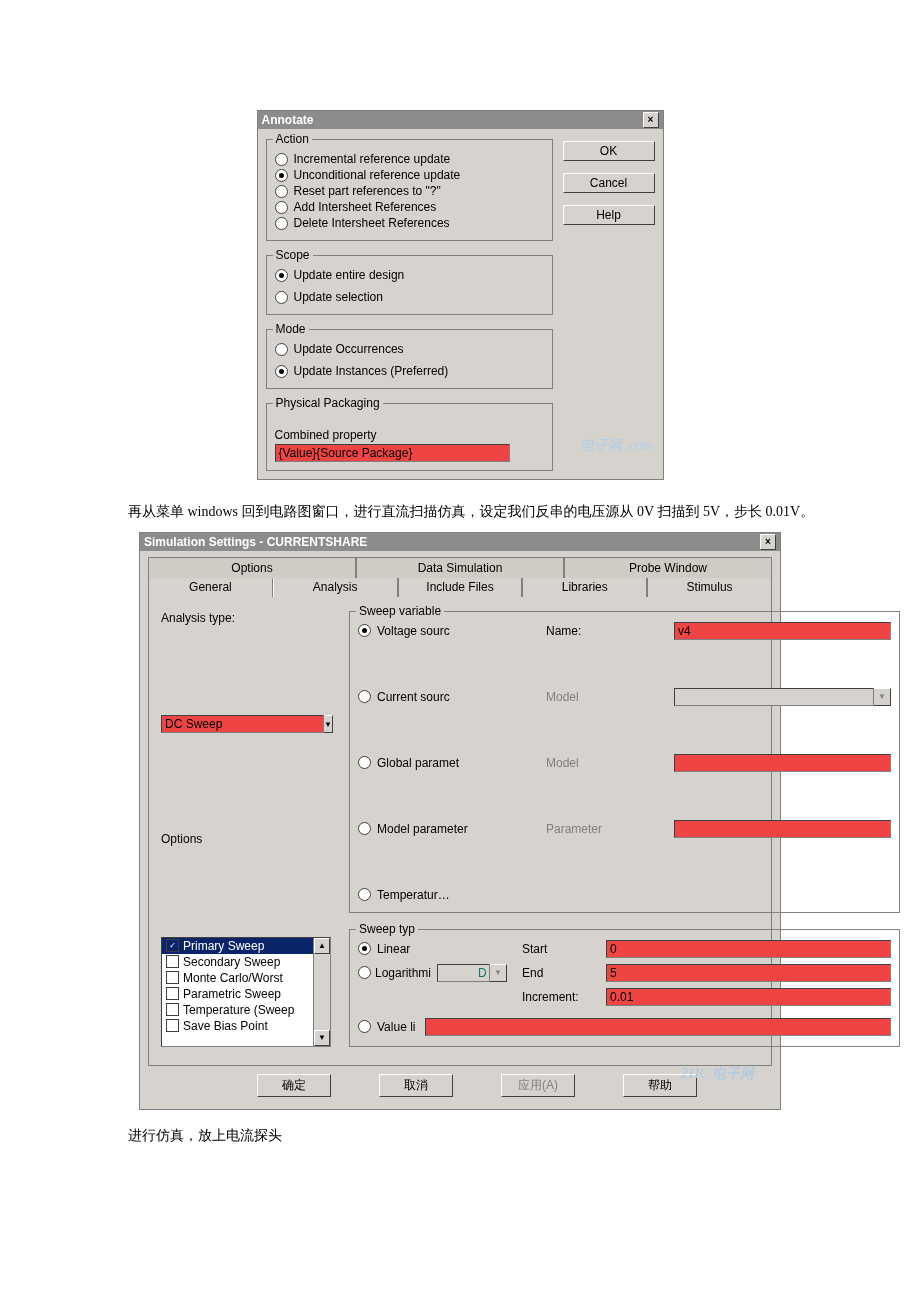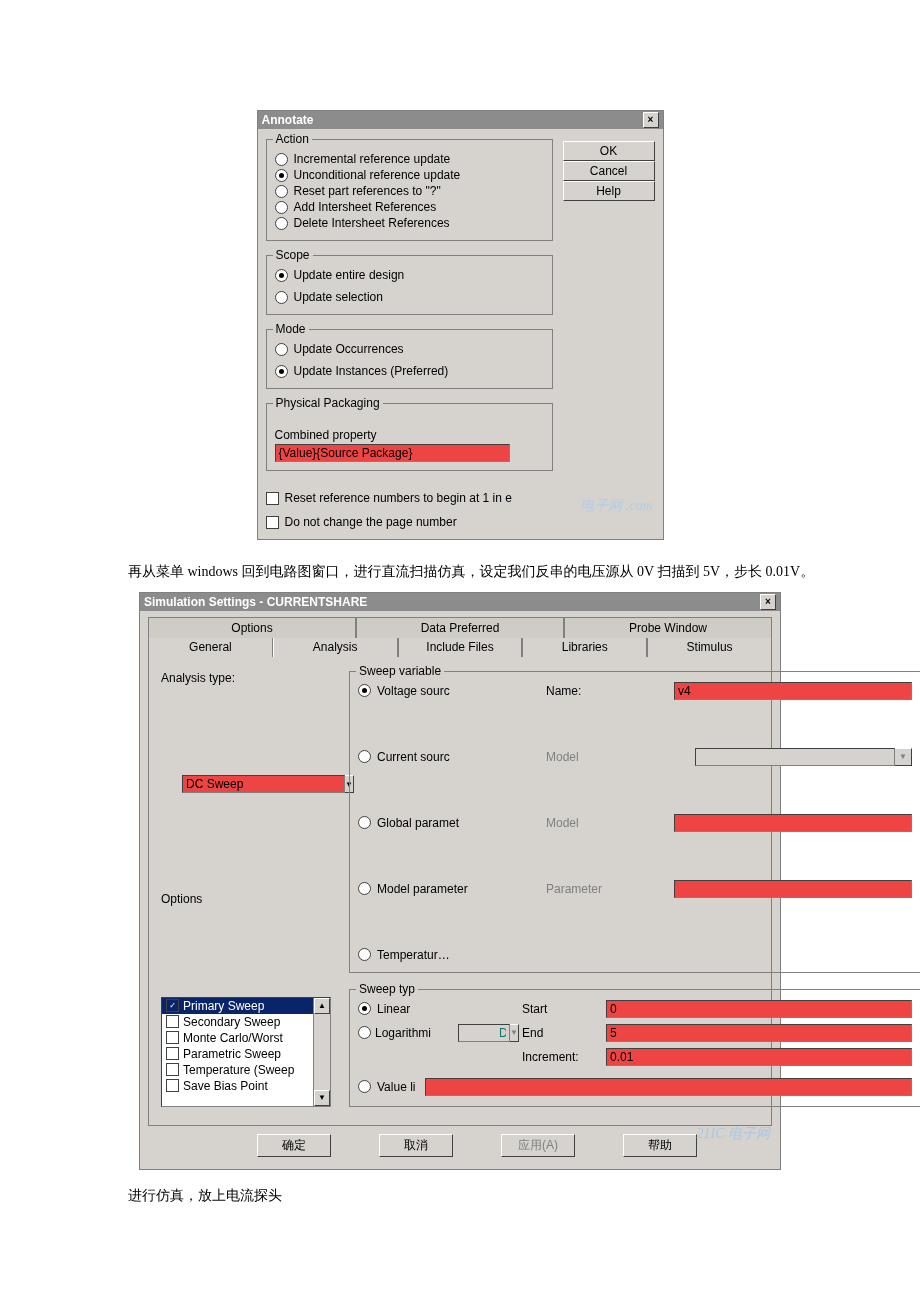--- a/index.html
+++ b/index.html
@@ -92,21 +92,21 @@
     border:1px solid #808080;
     border-top-color:#404040;
     border-left-color:#404040;
     font-size:12px;
     padding:1px 3px;
     box-sizing:border-box;
   }
   .combo {
     display:flex; align-items:stretch;
   }
-  .combo .input { flex:1;margin-left:21px; }
+  .combo .input { flex:1; }
   .combo .arrow {
     width:16px; background:#d6d3ce;
     border:1px solid #fff;
     border-left:none;
     border-right-color:#404040;
     border-bottom-color:#404040;
     display:flex; align-items:center; justify-content:center;
     font-size:8px;
   }
   .disabled { color:#808080; }
@@ -116,21 +116,21 @@
     width: 405px;
     margin: 0 auto 20px auto;
   }
   .annotate .body {
     padding: 10px 8px 8px 8px;
   }
   .annotate-top {
     display:flex; gap:10px; align-items:flex-start;
   }
   .annotate-left { flex:1; display:flex; flex-direction:column; gap:14px; }
-  .annotate-right { display:flex; flex-direction:column; gap:0; padding-top:2px;}
+  .annotate-right { display:flex; flex-direction:column; gap:12px; padding-top:2px;}
   .annotate .prop-input { width: 235px; margin-top:2px;}
   .annotate .bottom-checks { margin-top:18px; display:flex; flex-direction:column; gap:6px;}
   .watermark1 {
     position:absolute; right:10px; bottom:24px;
     font-size:14px; color:#b0cde8; font-style:italic; pointer-events:none;
     font-family: Georgia, serif;
   }
   
   .cn-para {
     font-family: "SimSun","宋体",serif;
@@ -208,21 +208,21 @@
   .sv-grid { display:grid; grid-template-columns: 140px 80px 1fr; row-gap:2px; column-gap:4px; align-items:center;gap:48px;}
   .sv-grid .lbl { font-size:12px; }
   .sw-grid { display:grid; grid-template-columns: 160px 80px 1fr; row-gap:4px; column-gap:4px; align-items:center;}
   .sw-grid .lbl { font-size:12px; text-align:left;}
   .sim-bottom {
     display:flex; justify-content:center; gap:14px;
     padding:8px 0 4px 0;
   }
   .sim-bottom .btn { width:72px;margin-left:34px; }
   .watermark2 {
-    position:absolute; right:10px; bottom:26px;
+    position:absolute; right:26px; bottom:26px;
     font-size:14px; color:#a8c7e6; font-style:italic; pointer-events:none;
     font-family: Georgia, serif;
   }
 </style>
 </head>
 <body>
 
 <div class="page-wrap">
 
   <div class="dialog annotate">
@@ -291,48 +291,38 @@
           </div>
 
         </div>
         <div class="annotate-right">
           <div class="btn">OK</div>
           <div class="btn">Cancel</div>
           <div class="btn">Help</div>
         </div>
       </div>
 
-      <div class="bottom-checks">
-        <div class="check">
-            <span class="ctl"></span>
-            <span>Reset reference numbers to begin at 1 in e</span>
-          </div>
-        <div class="check">
-            <span class="ctl"></span>
-            <span>Do not change the page number</span>
-          </div>
-      </div>
     </div>
     <div class="watermark1">电子网 .com</div>
   </div>
 
   <p class="cn-para indent">再从菜单 windows 回到电路图窗口，进行直流扫描仿真，设定我们反串的电压源从 0V 扫描到 5V，步长 0.01V。</p>
 
   <div class="dialog simset">
     <div class="titlebar">
       <span>Simulation Settings - CURRENTSHARE</span>
       <div class="close-btn">
           <span>×</span>
         </div>
     </div>
     <div class="body">
 
       <div class="tabs-row">
         <div class="tab back">Options</div>
-        <div class="tab back">Data Preferred</div>
+        <div class="tab back">Data Simulation</div>
         <div class="tab back">Probe Window</div>
       </div>
 
       <div class="tabs-row">
         <div class="tab">General</div>
         <div class="tab active">Analysis</div>
         <div class="tab">Include Files</div>
         <div class="tab">Libraries</div>
         <div class="tab">Stimulus</div>
       </div>

